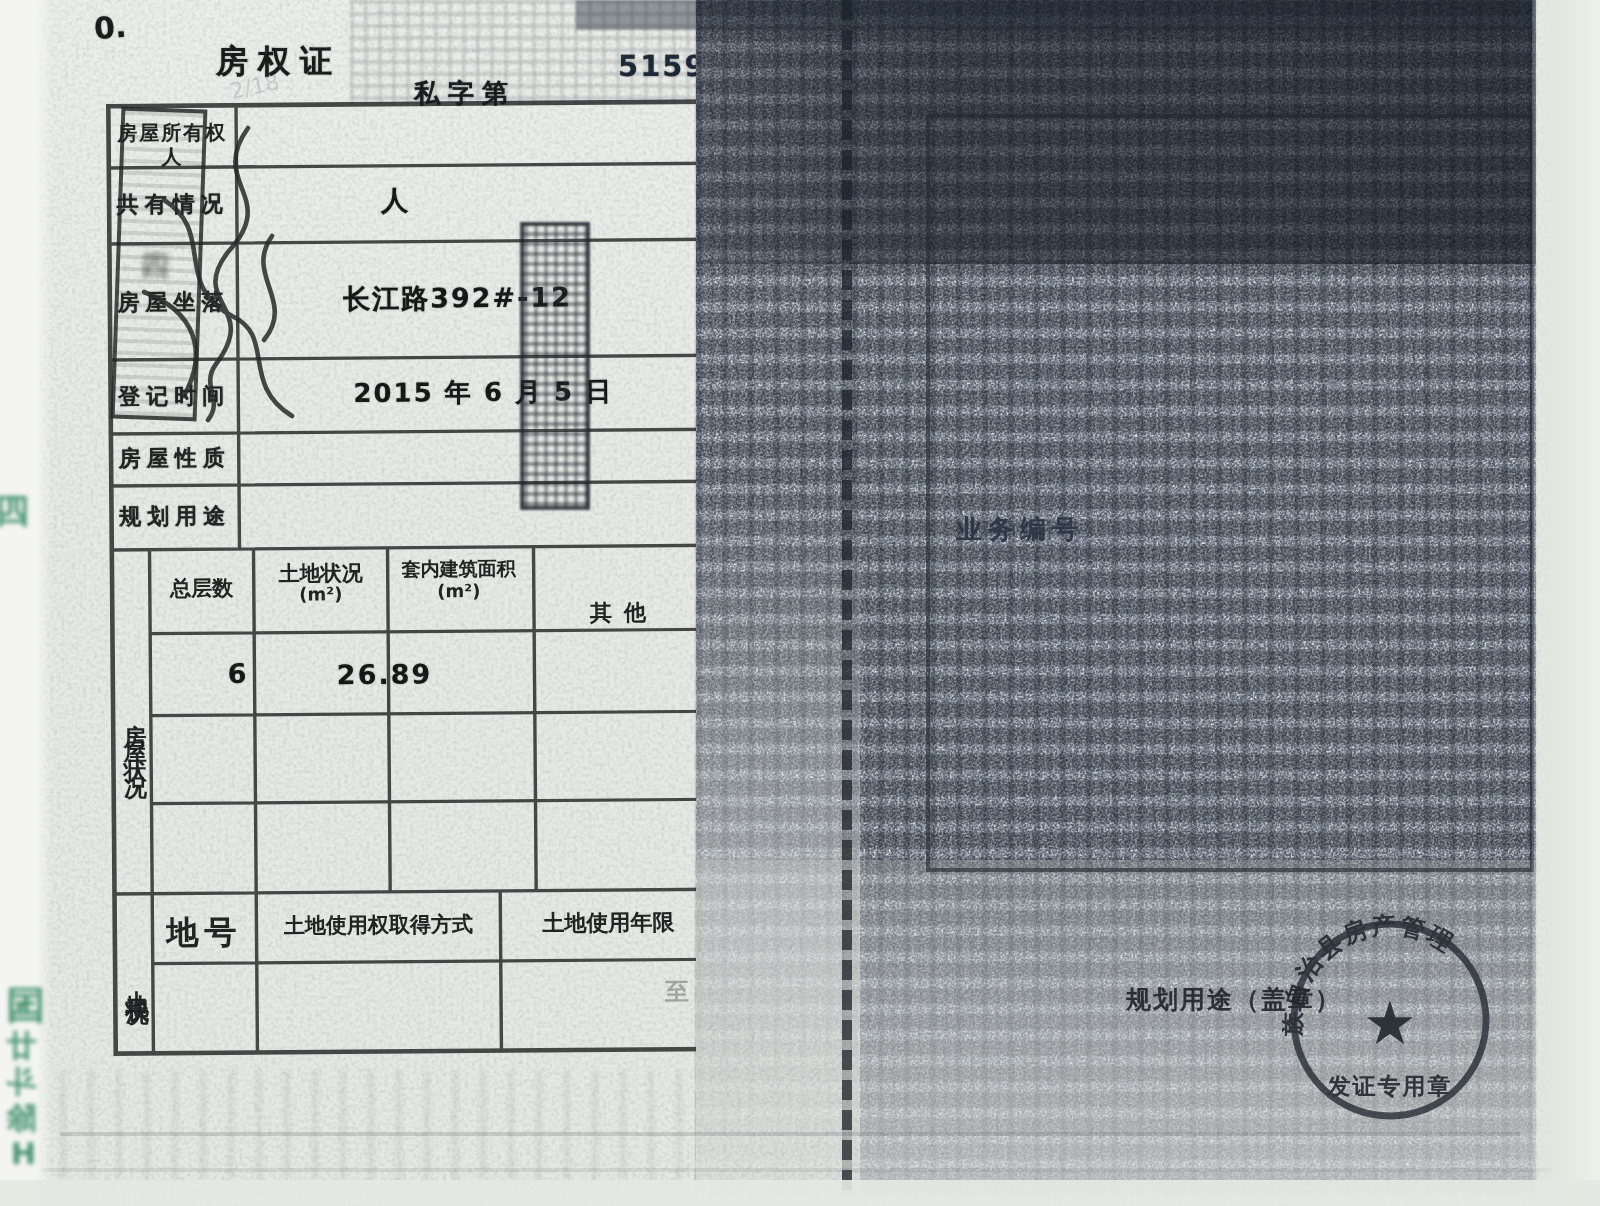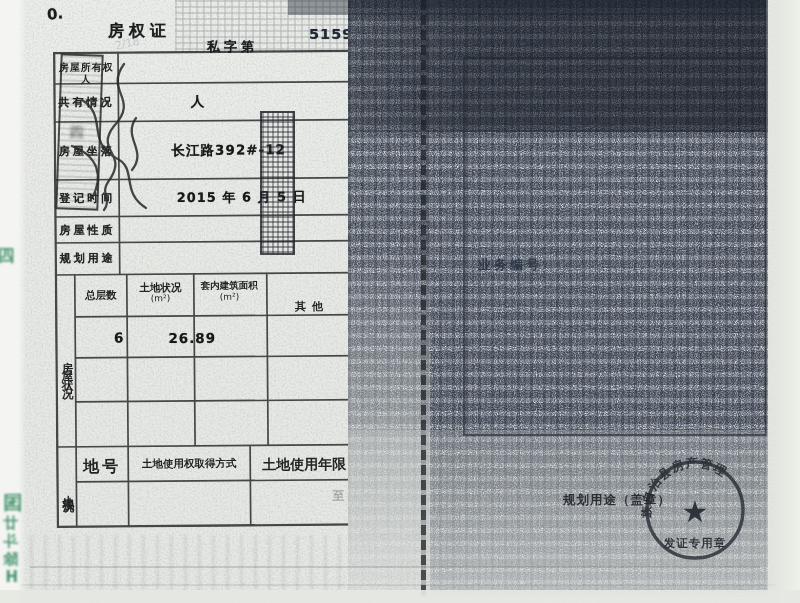--- a/index.html
+++ b/index.html
@@ -15,21 +15,21 @@
   .right-margin{left:766px;top:0;width:34px;height:603px;background:linear-gradient(90deg,rgba(223,227,219,.2),#e3e7df 35%,#eef0ea);z-index:8;}
   .bottom-margin{left:0;top:590px;width:800px;height:13px;background:#e5e8e2;opacity:.92;z-index:8;}
   
   #cert{left:53px;top:52px;width:302px;height:476px;transform:rotate(-0.45deg);transform-origin:top left;z-index:2;}
   #cert .cell{position:absolute;text-align:center;line-height:1.15;}
   .lbl{font-size:11px;letter-spacing:5px;font-weight:bold;color:#202020;text-shadow:0 0 .7px rgba(30,30,30,.65);}
   .lbl-sm{font-size:10px;letter-spacing:1px;font-weight:bold;color:#202020;}
   .val{font-size:13.5px;font-weight:bold;color:#141414;letter-spacing:2px;text-shadow:0 0 .7px rgba(20,20,20,.6);}
   .vert{writing-mode:vertical-rl;text-orientation:upright;font-size:11.5px;font-weight:bold;letter-spacing:9px;color:#202020;}
   .hdr{font-size:10.5px;font-weight:bold;color:#202020;}
-  .unit{font-size:9px;font-weight:normal;display:block;}
+  .unit{font-size:9px;font-weight:bold;display:block;}
   
   #stampbox1{left:58px;top:54px;width:39px;height:152px;border:2px solid rgba(30,30,30,.8);transform:rotate(2deg);z-index:3;
     background:repeating-linear-gradient(0deg,rgba(40,40,40,.14) 0 2px,transparent 2px 6px);filter:blur(.3px);}
   #stampbox1 .ghost{position:absolute;left:8px;top:60px;writing-mode:vertical-rl;font-size:14px;font-weight:bold;color:rgba(35,35,35,.55);filter:blur(1.4px);letter-spacing:14px;}
   #sig{left:52px;top:58px;width:130px;height:165px;z-index:3;}
   #stampbox2{left:260px;top:111px;width:31px;height:140px;border:2px solid rgba(30,33,40,.85);z-index:3;opacity:.92;
     background:repeating-linear-gradient(0deg,rgba(25,28,35,.45) 0 2px,rgba(200,203,198,.06) 2px 5px),repeating-linear-gradient(90deg,rgba(25,28,35,.4) 0 2px,transparent 2px 5px);
     filter:blur(.5px);}
   
   .hdrtxt{z-index:3;font-weight:bold;color:#181818;text-shadow:0 0 .8px rgba(25,25,25,.6);}
@@ -128,21 +128,21 @@
     <div class="cell val" style="left:139px;top:280px;width:73px;"></div>
     <div class="cell val" style="left:212px;top:280px;width:90px;"></div>
     <div class="cell val" style="left:20px;top:322px;width:50px;"></div>
     <div class="cell val" style="left:72px;top:322px;width:67px;"></div>
     <div class="cell val" style="left:20px;top:367px;width:50px;"></div>
     <div class="cell val" style="left:72px;top:367px;width:67px;"></div>
 
     <div class="cell vert" style="left:2px;top:403px;height:70px;width:16px;letter-spacing:2px;">土地状况</div>
     <div class="cell hdr" style="left:20px;top:406px;width:52px;font-size:16px;letter-spacing:3px;">地号</div>
     <div class="cell hdr" style="left:72px;top:406px;width:122px;">土地使用权取得方式</div>
-    <div class="cell hdr" style="left:194px;top:406px;width:108px;font-size:14px;">土地使用年限</div>
+    <div class="cell hdr" style="left:194px;top:406px;width:108px;font-size:11px;">土地使用年限</div>
     <div class="cell" style="left:270px;top:440px;width:24px;font-size:12px;opacity:.32;font-weight:bold;">至</div>
   </div>
 
   <div class="abs" id="stampbox1">
     <div class="ghost noselect">四</div>
   </div>
   <svg class="abs" id="sig" viewBox="0 0 130 165">
     <g fill="none" stroke="#262626" stroke-width="2.3" stroke-linecap="round" opacity=".85">
       <path d="M72 6 C52 34, 88 40, 62 68 C42 94, 78 95, 56 124 C48 135, 60 142, 52 152"></path>
       <path d="M30 42 C56 58, 34 84, 64 100 C86 110, 68 134, 94 150"></path>

